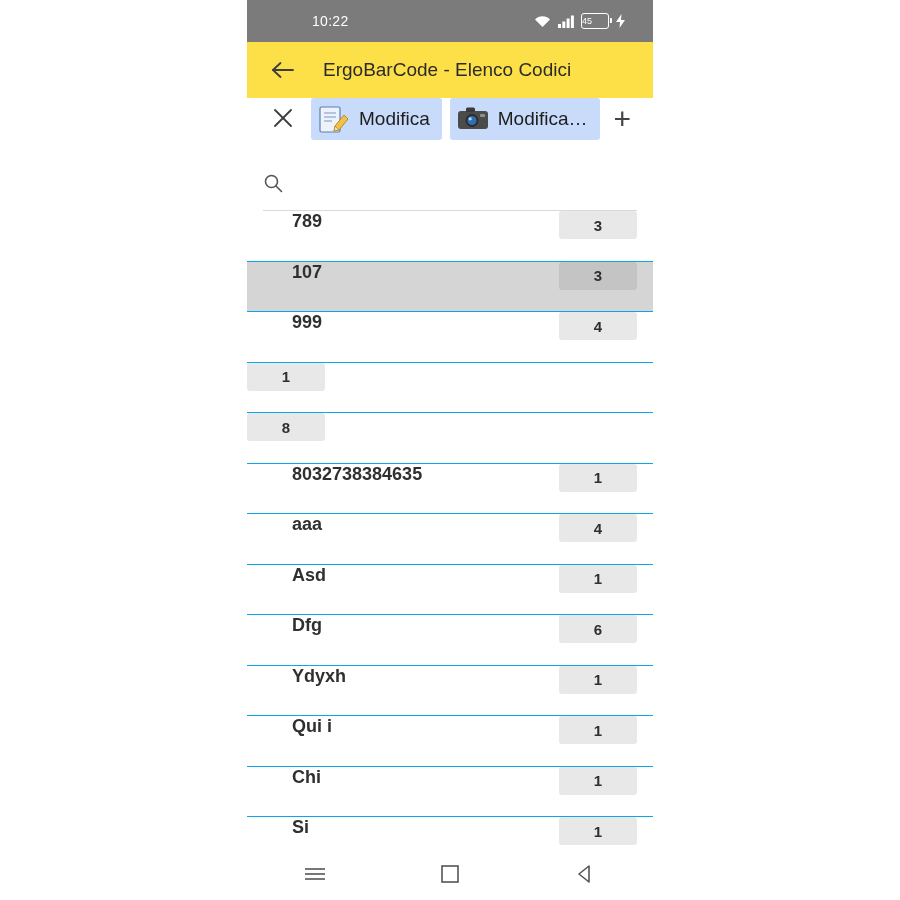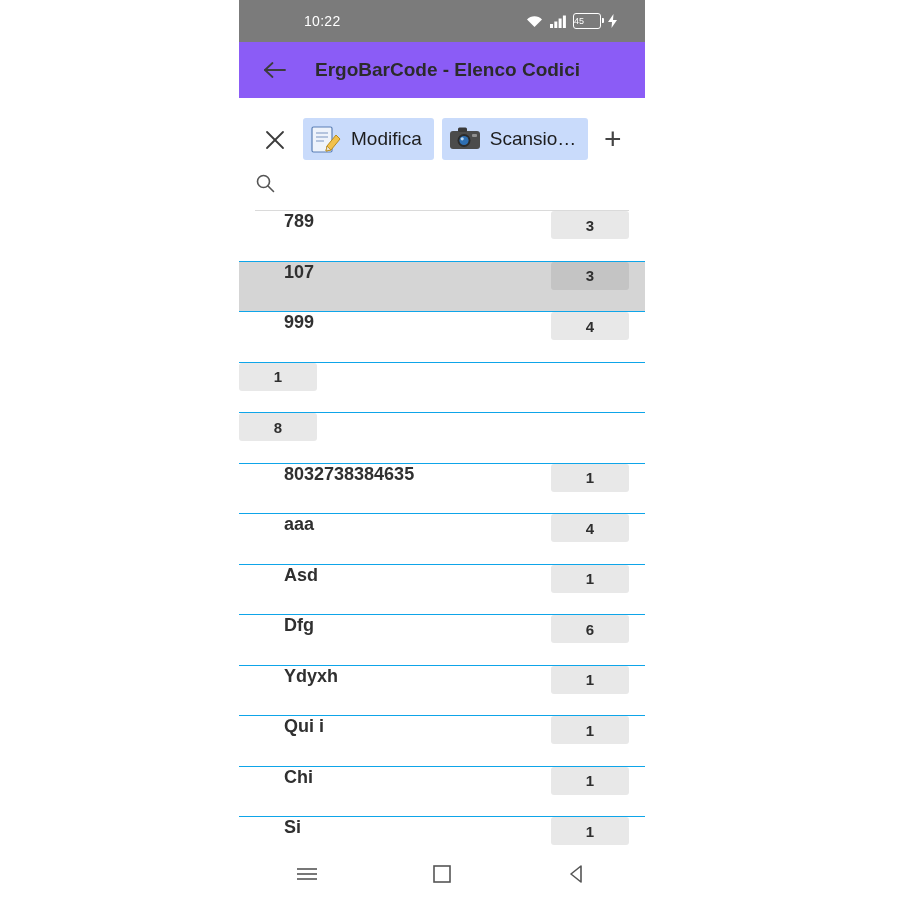--- a/index.html
+++ b/index.html
@@ -6,21 +6,21 @@
     margin: 0;
     padding: 0;
     width: 900px;
     height: 900px;
     background: #ffffff;
     font-family: "Liberation Sans", sans-serif;
     overflow: hidden;
   }
   #phone {
     position: absolute;
-    left: 239px;
+    left: 247px;
     top: 0;
     width: 406px;
     height: 900px;
     background: #ffffff;
     overflow: hidden;
   }
   
   .status-bar {
     height: 42px;
     background: #7b7b7b;
@@ -64,43 +64,42 @@
     width: 2px;
     height: 5px;
     background: #ffffff;
     border-radius: 0 1px 1px 0;
   }
   
   .app-bar {
     height: 56px;
     display: flex;
     align-items: center;
-    background: #8b5cf6;
+    background: #fde047;
     padding-left: 16px;
-    font-weight: bold;
   }
   .back-arrow {
     width: 40px;
     height: 40px;
     display: flex;
     align-items: center;
     justify-content: center;
     cursor: pointer;
   }
   .app-title {
     font-size: 19px;
     color: #2b2b2b;
     margin-left: 20px;
     white-space: nowrap;
   }
   
   .action-row {
     height: 62px;
     display: flex;
-    align-items: flex-end;
+    align-items: flex-start;
     padding: 0 16px;
     gap: 8px;
   }
   .close-btn {
     width: 40px;
     height: 40px;
     display: flex;
     align-items: center;
     justify-content: center;
     cursor: pointer;
@@ -279,21 +278,21 @@
       <span class="chip-icon">
         <svg width="34" height="34" viewBox="0 0 34 34">
           <rect x="2" y="9" width="30" height="18" rx="3" fill="#4b4b4b"></rect>
           <rect x="10" y="5.5" width="9" height="4.5" rx="1.5" fill="#3a3a3a"></rect>
           <circle cx="16" cy="18.5" r="6.5" fill="#2b2b2b"></circle>
           <circle cx="16" cy="18.5" r="4.6" fill="#2e6fb3"></circle>
           <circle cx="14.2" cy="16.8" r="1.6" fill="#bcd8f2"></circle>
           <rect x="24" y="12" width="5" height="3" rx="1" fill="#8f8f8f"></rect>
         </svg>
       </span>
-      <span class="chip-label">Scansio…</span>
+      <span class="chip-label">Modifica…</span>
     </div>
 
     <span class="plus-btn">+</span>
   </div>
 
   <div class="search-row">
     <span>
       <svg width="20" height="20" viewBox="0 0 20 20">
         <circle cx="8.5" cy="8.5" r="6" fill="none" stroke="#555" stroke-width="1.6"></circle>
         <line x1="13" y1="13" x2="18.5" y2="18.5" stroke="#555" stroke-width="1.6" stroke-linecap="round"></line>

